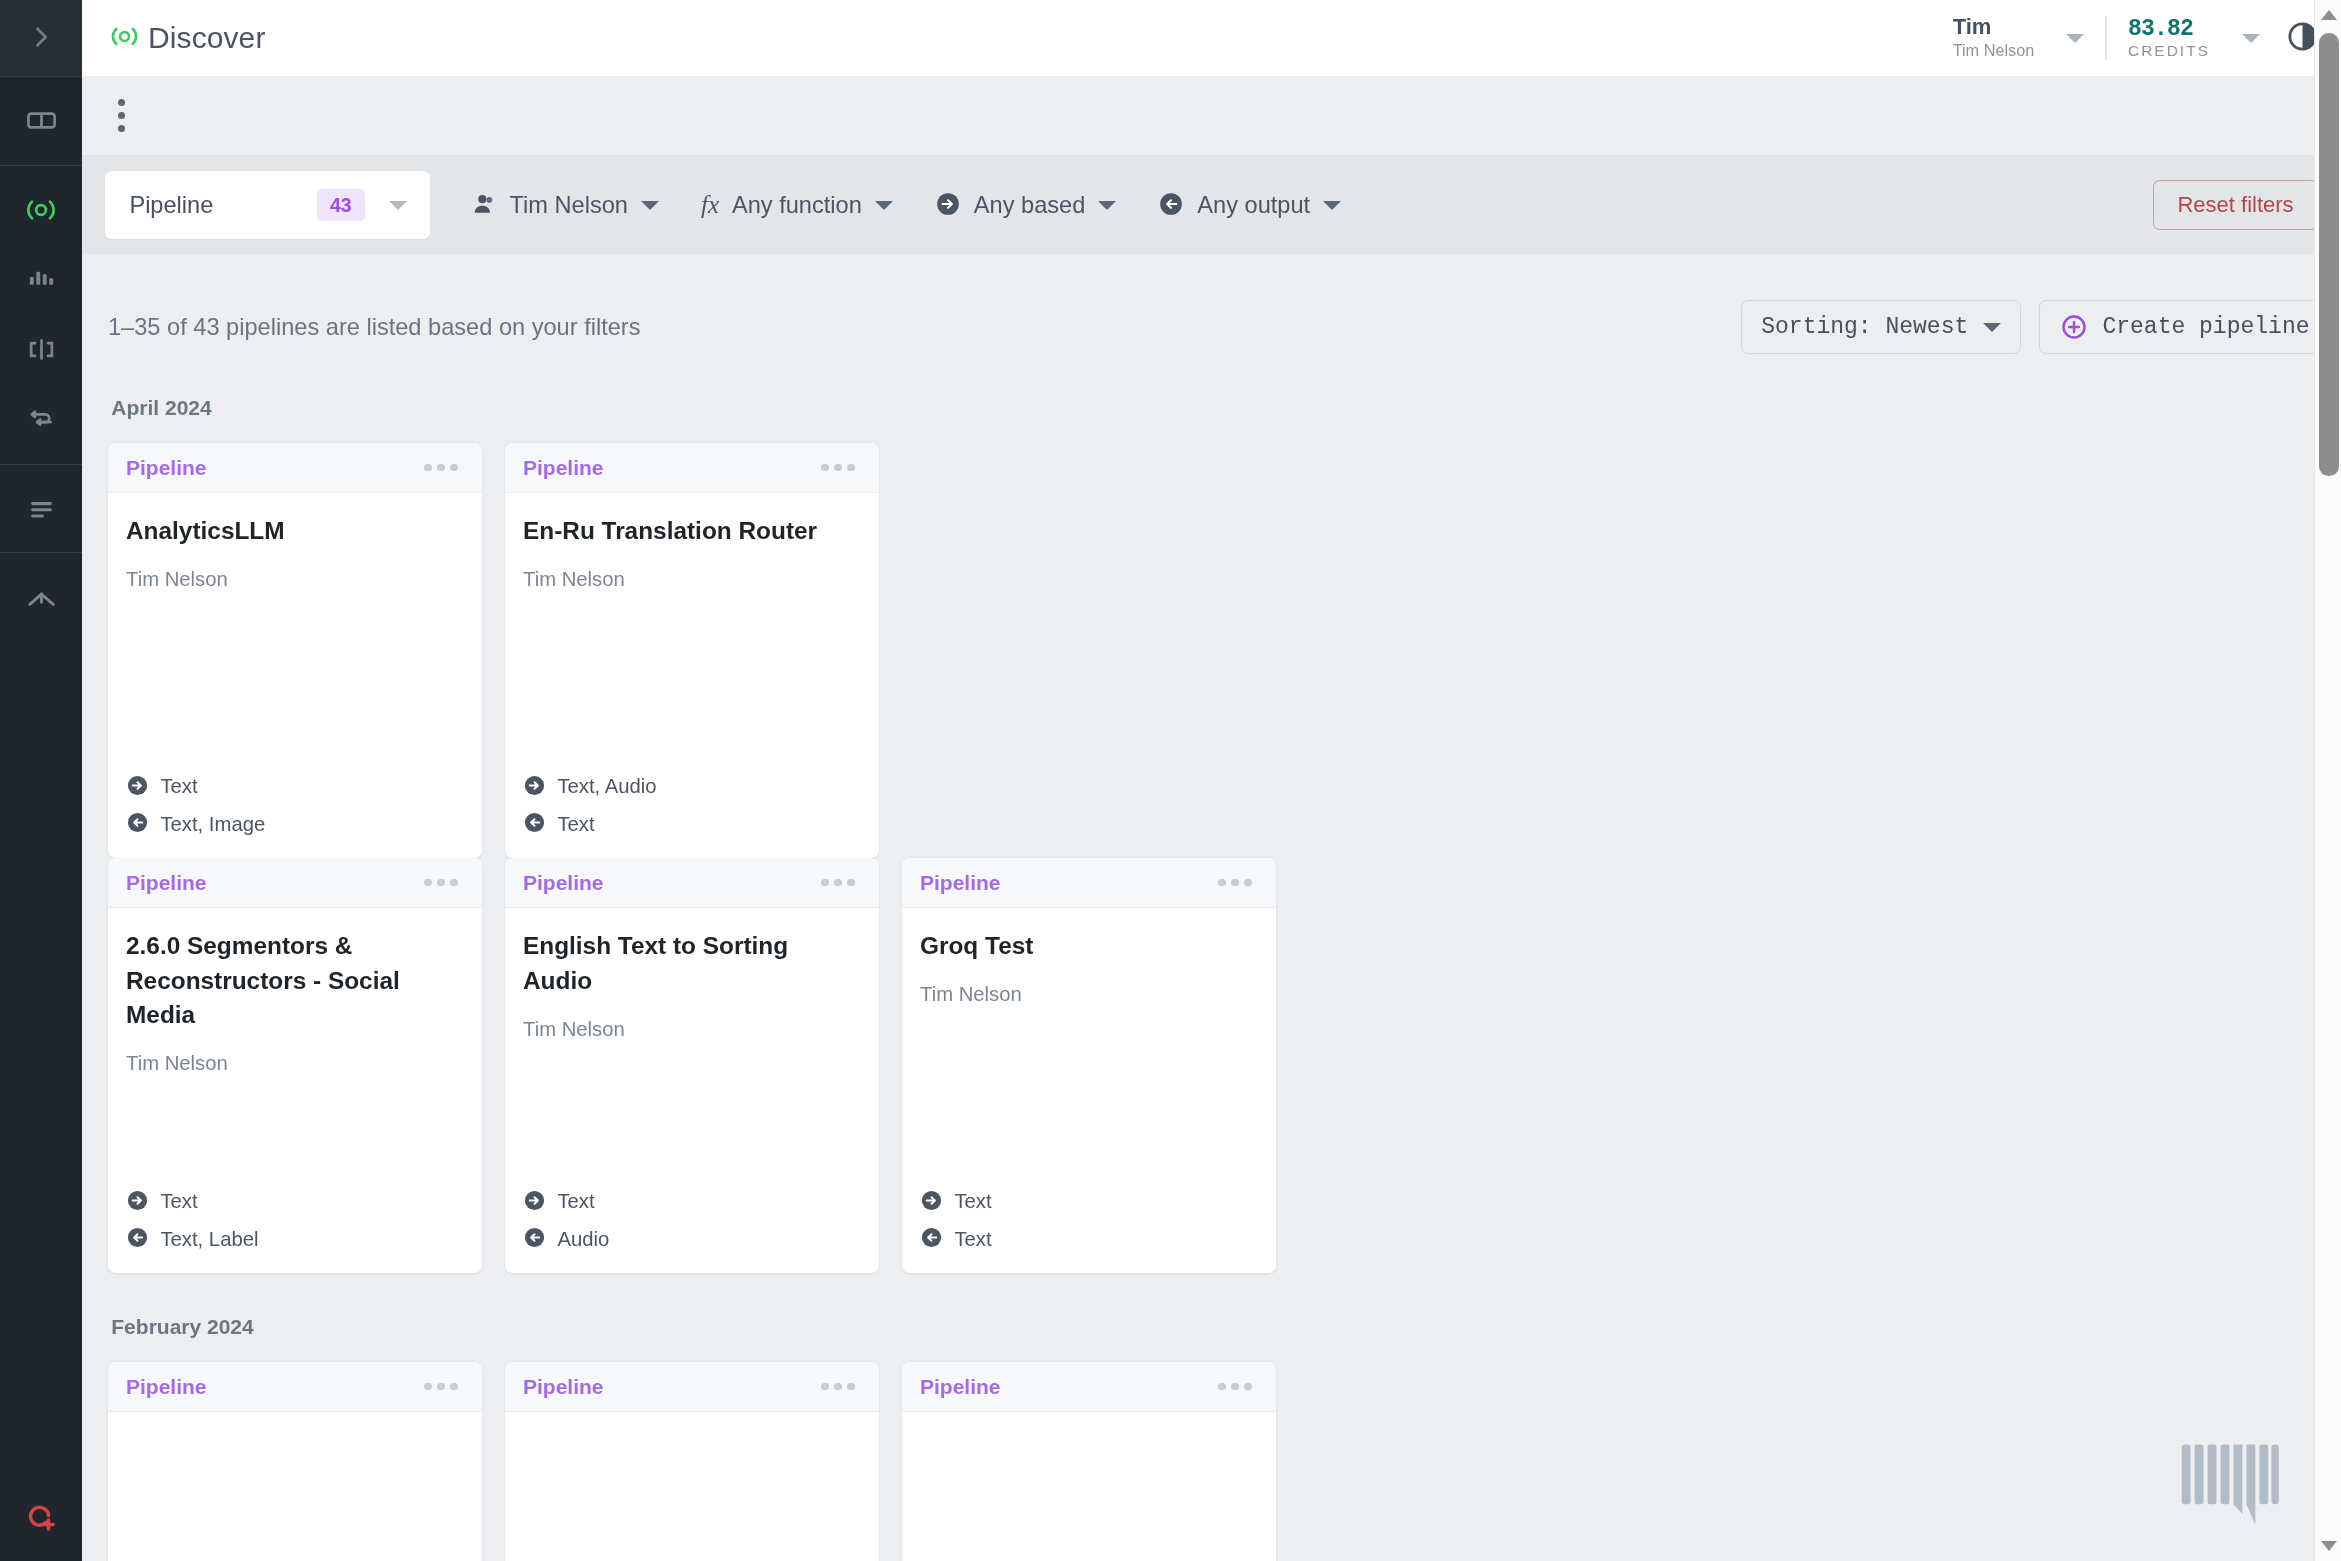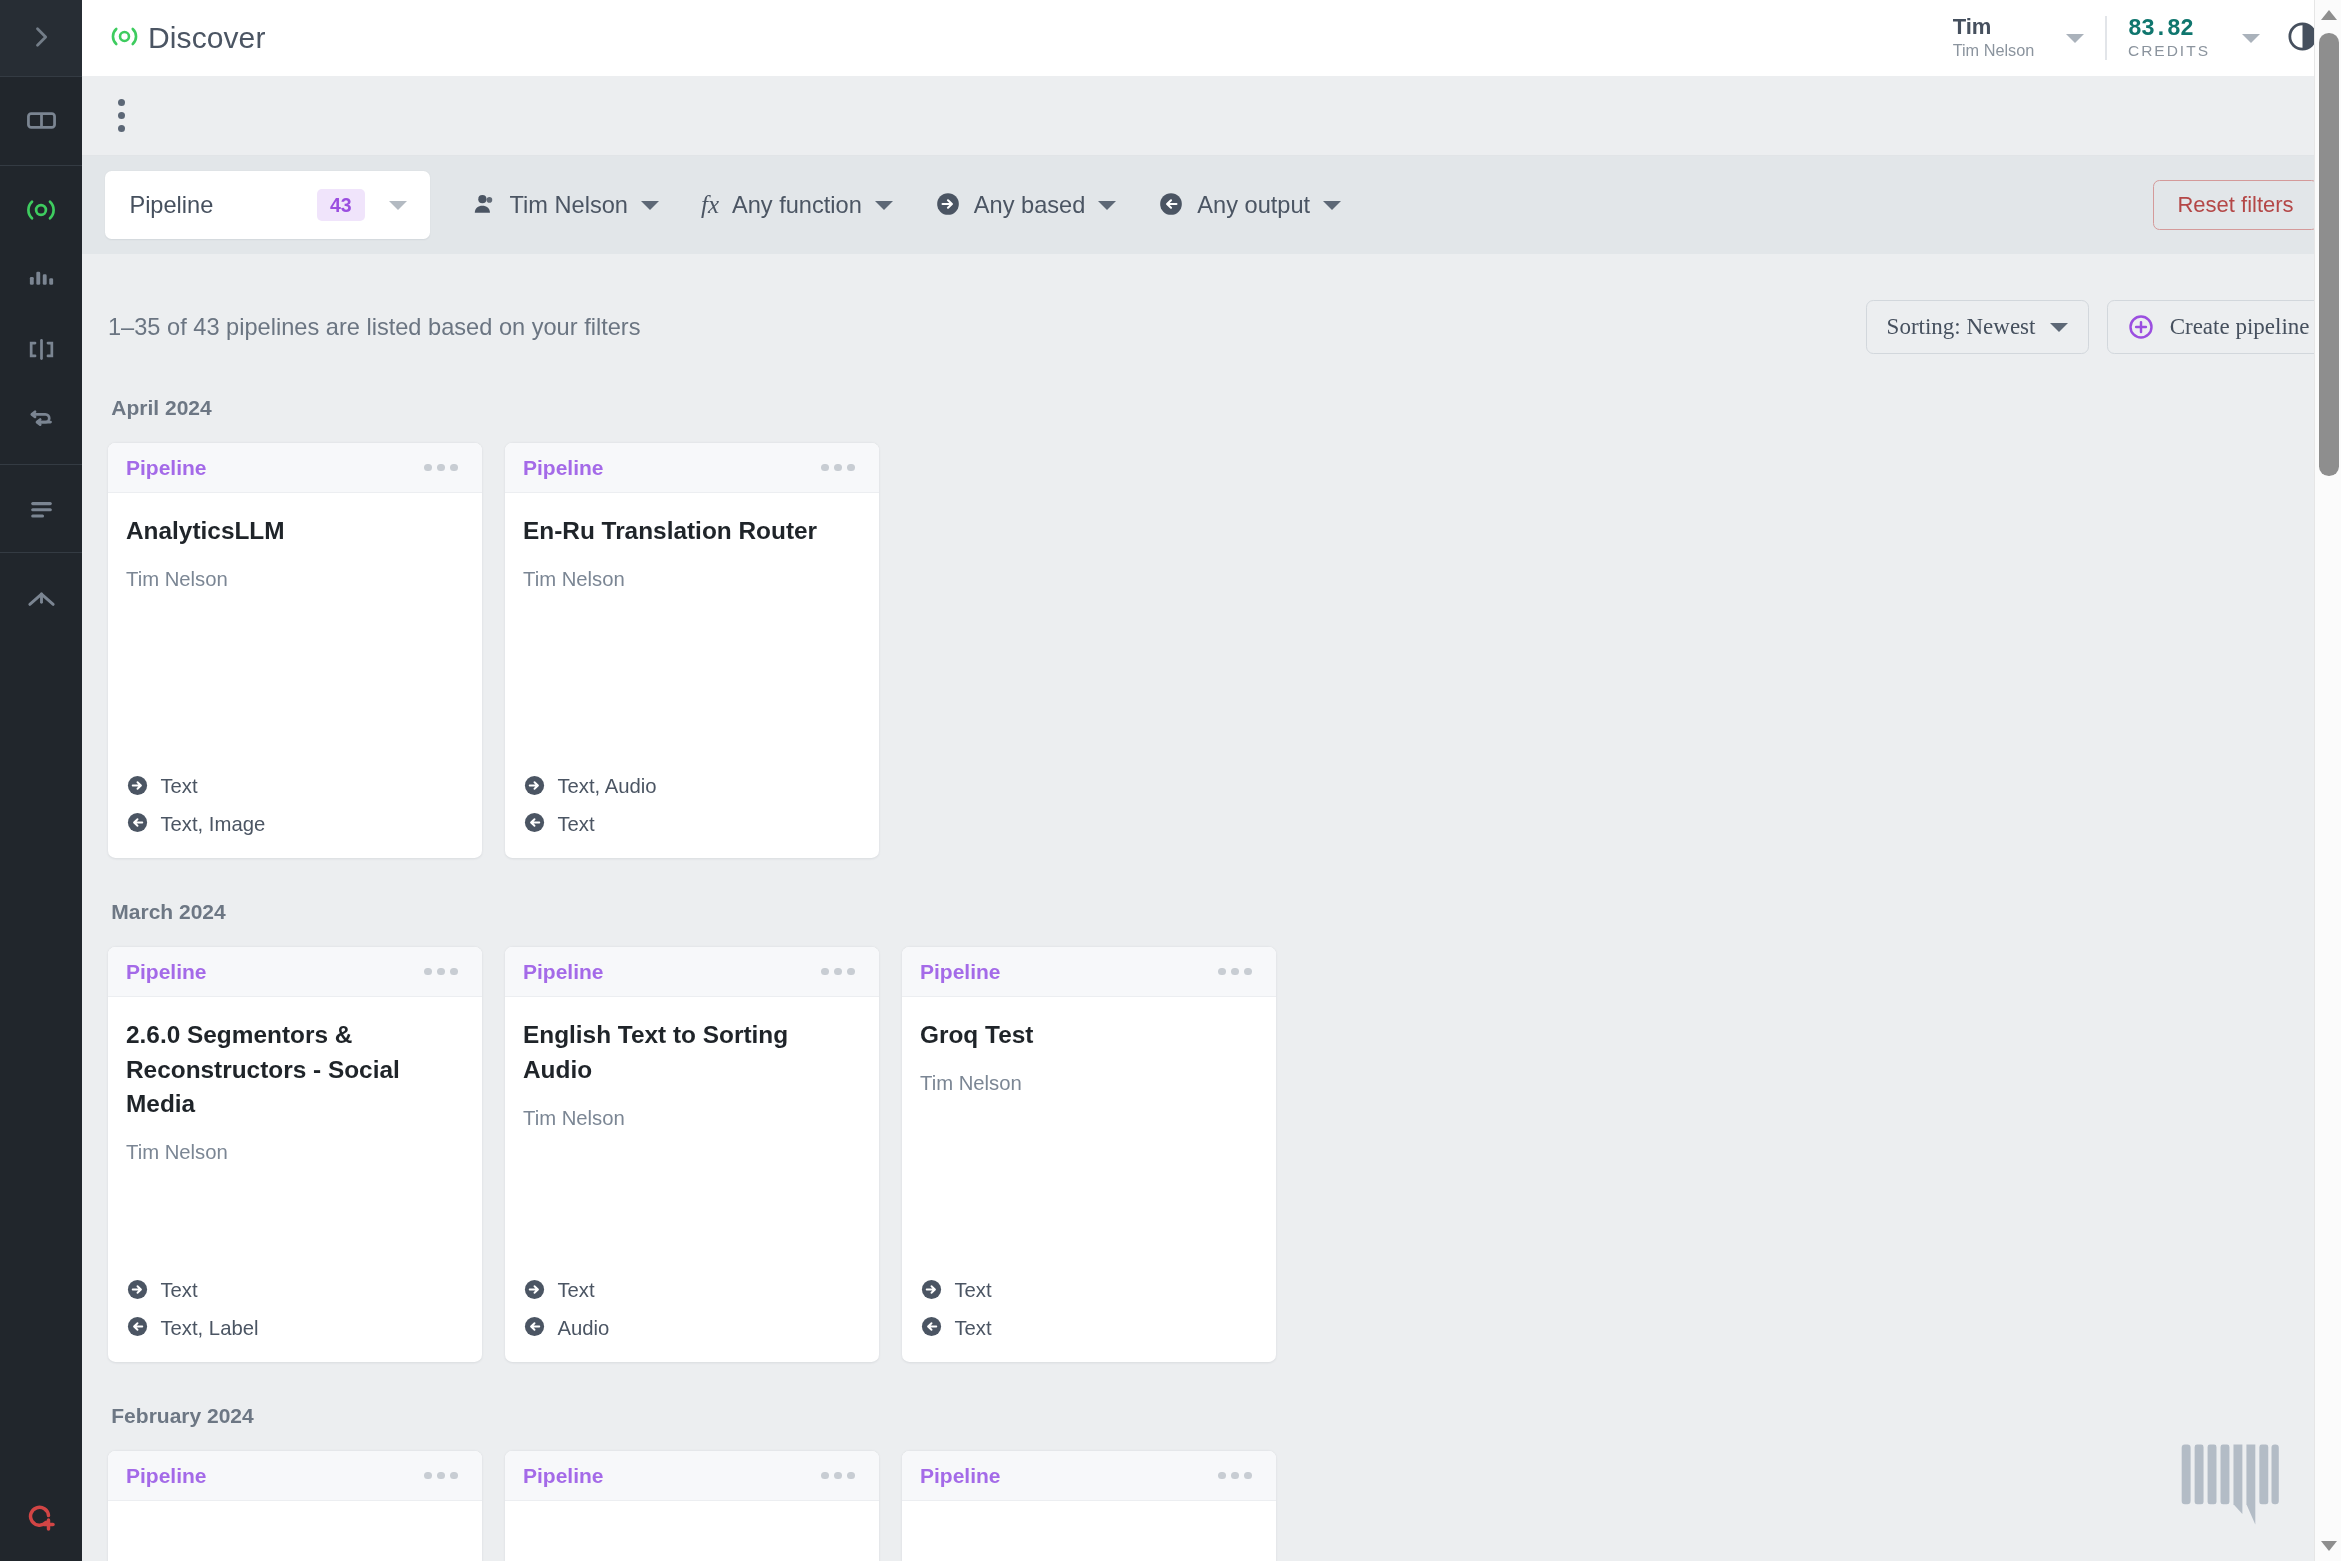--- a/index.html
+++ b/index.html
@@ -115,21 +115,21 @@
     padding: 0 12px 0 26px;
     overflow: hidden; position: relative;
   }
   .toolrow { display: flex; align-items: center; padding-top: 46px; }
   .results { font-size: 23.6px; color: #6b7582; }
   .sorting, .create {
     display: flex; align-items: center; gap: 14.6px;
     border: 1.6px solid #d2d7dc; border-radius: 7.3px;
     height: 54px; padding: 0 19.5px; background: transparent; cursor: pointer;
     font-size: 23px; color: #46505e;
-    font-family: Liberation Serif, serif;
+    font-family: Liberation Mono, monospace;
     justify-content: center;
   }
   .create { margin-left: 18px; }
   .plus-ico { width: 28px; height: 28px; }
 
   .month { font-size: 21px; font-weight: bold; color: #6d7784; margin: 42px 0 23px 3.3px; }
 
   .grid { display: flex; gap: 23px; }
   .card {
     width: 374px; background: #ffffff;
@@ -460,21 +460,20 @@
                     <circle cx="12" cy="12" r="10" fill="#4b5563"></circle>
                     <path d="M17 12 H9 M12 8.6 L8.4 12 L12 15.4" fill="none" stroke="#fff" stroke-width="2" stroke-linecap="round" stroke-linejoin="round"></path>
                   </svg></span>
               <span class="io-txt">Text</span>
             </div>
           </div>
         </div>
 
       </div>
 
-      <div class="month">March 2024</div>
       <div class="grid">
 
         <div class="card card-short">
           <div class="card-head">
             <span class="card-kind">Pipeline</span>
             <span class="kebab-h">
               <i></i>
                 <i></i>
                 <i></i>
             </span>

